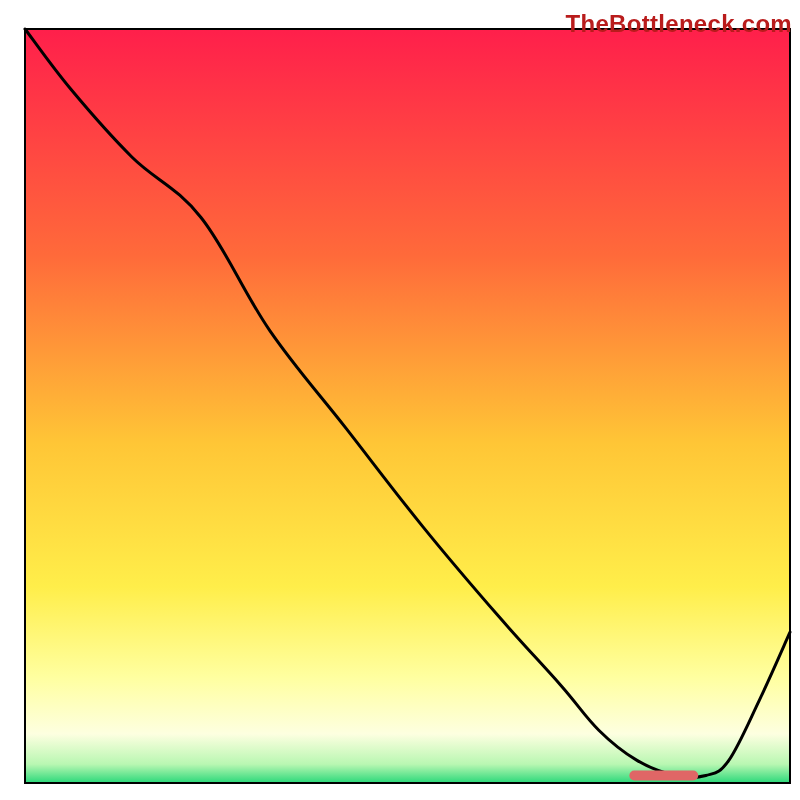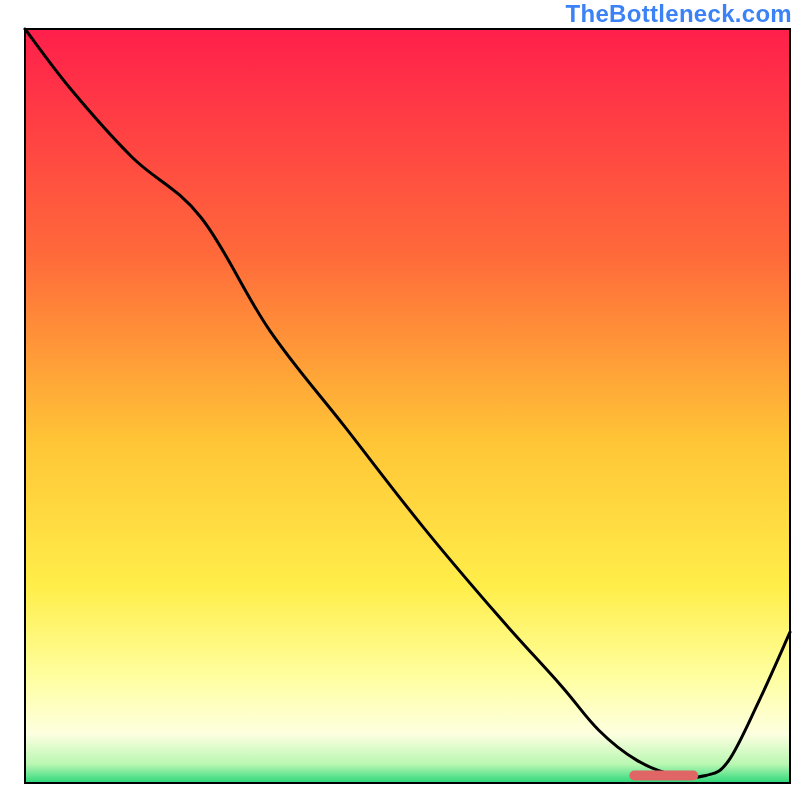--- a/index.html
+++ b/index.html
@@ -11,25 +11,25 @@
     font-family: Arial, Helvetica, sans-serif;
     overflow: hidden;
   }
   .chart-wrap {
     position: relative;
     width: 800px;
     height: 800px;
   }
   .watermark {
     position: absolute;
-    top: 0;
+    top: 10px;
     right: 8px;
     font-size: 24px;
     font-weight: bold;
-    color: #3b82f6;
+    color: #b91c1c;
     letter-spacing: 0.3px;
     z-index: 5;
     user-select: none;
   }
   svg.plot {
     position: absolute;
     left: 0;
     top: 0;
     z-index: 1;
   }

